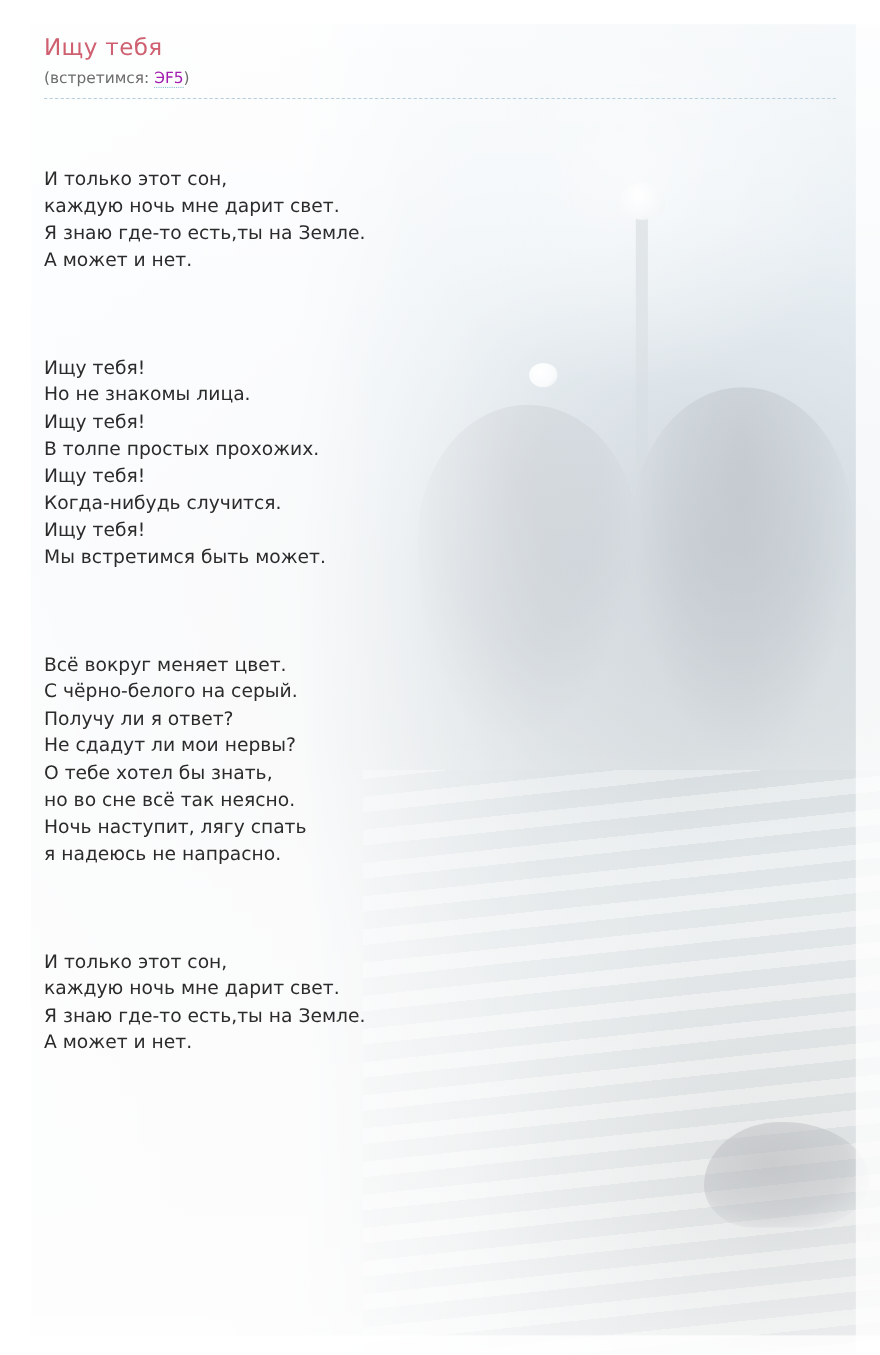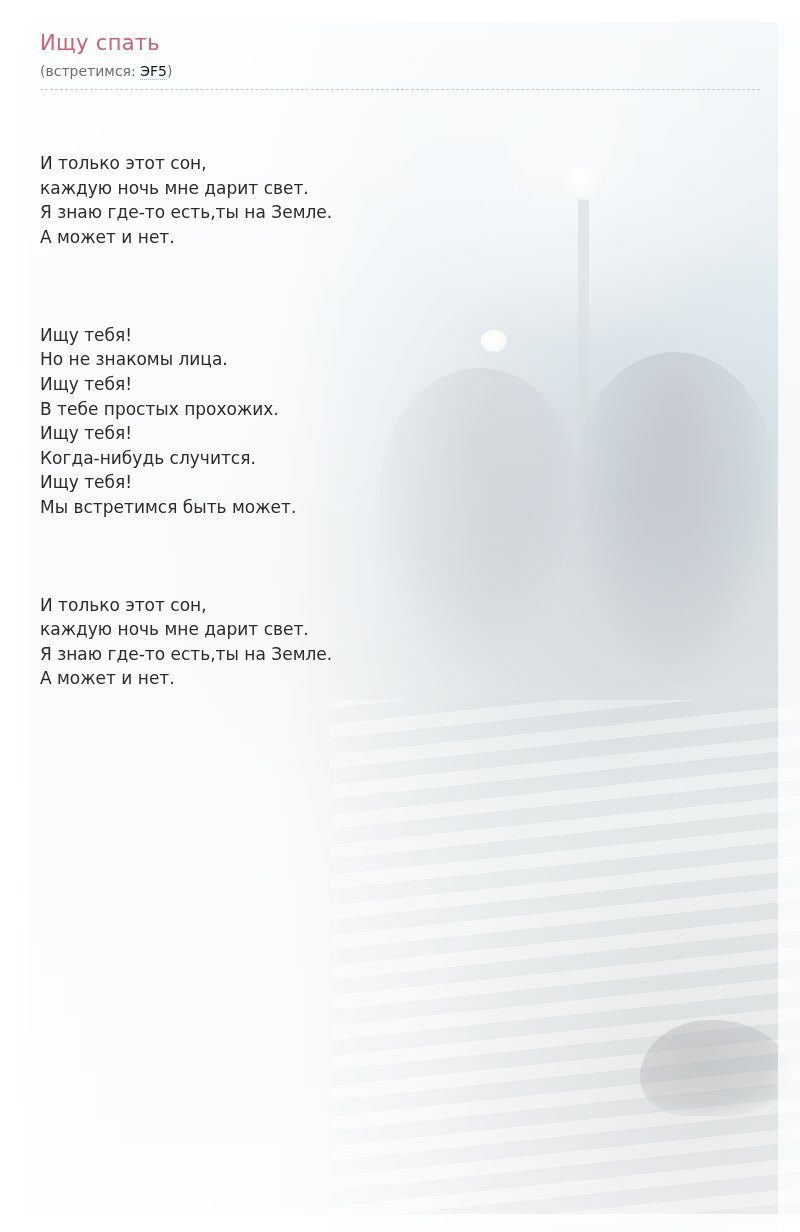--- a/index.html
+++ b/index.html
@@ -177,21 +177,21 @@
     line-height: 26px;
   }
 
   .artist-line {
     font-size: 14px;
     color: #6d6d6d;
     line-height: 18px;
     margin-bottom: 9px;
   }
   .artist-link {
-    color: #0f172a;
+    color: #a21caf;
     text-decoration: none;
     border-bottom: 1px dotted #8bbdd8;
     cursor: pointer;
   }
 
   .divider {
     width: 720px;
     height: 0;
     border-top: 1px dashed #b9cfdd;
     margin-bottom: 12px;
@@ -225,41 +225,49 @@
   <div class="bg-veil"></div>
   <div class="bg-veil2"></div>
 
   <div class="frame-top"></div>
   <div class="frame-left"></div>
   <div class="frame-right"></div>
   <div class="frame-bottom"></div>
 
   <div class="content">
 
-    <h1 class="song-title">Ищу спать</h1>
+    <h1 class="song-title">Ищу тебя</h1>
 
     <div class="artist-line">
       <span>(встретимся: </span><span class="artist-link">ЭF5</span><span>)</span>
     </div>
 
     <div class="divider"></div>
 
     <div class="lyrics">
       <p class="stanza">И только этот сон,
 каждую ночь мне дарит свет.
 Я знаю где-то есть,ты на Земле.
 А может и нет.</p>
       <p class="stanza">Ищу тебя!
 Но не знакомы лица.
 Ищу тебя!
-В тебе простых прохожих.
+В толпе простых прохожих.
 Ищу тебя!
 Когда-нибудь случится.
 Ищу тебя!
 Мы встретимся быть может.</p>
+      <p class="stanza">Всё вокруг меняет цвет.
+С чёрно-белого на серый.
+Получу ли я ответ?
+Не сдадут ли мои нервы?
+О тебе хотел бы знать,
+но во сне всё так неясно.
+Ночь наступит, лягу спать
+я надеюсь не напрасно.</p>
       <p class="stanza">И только этот сон,
 каждую ночь мне дарит свет.
 Я знаю где-то есть,ты на Земле.
 А может и нет.</p>
       
     </div>
 
   </div>
 </div>
 

